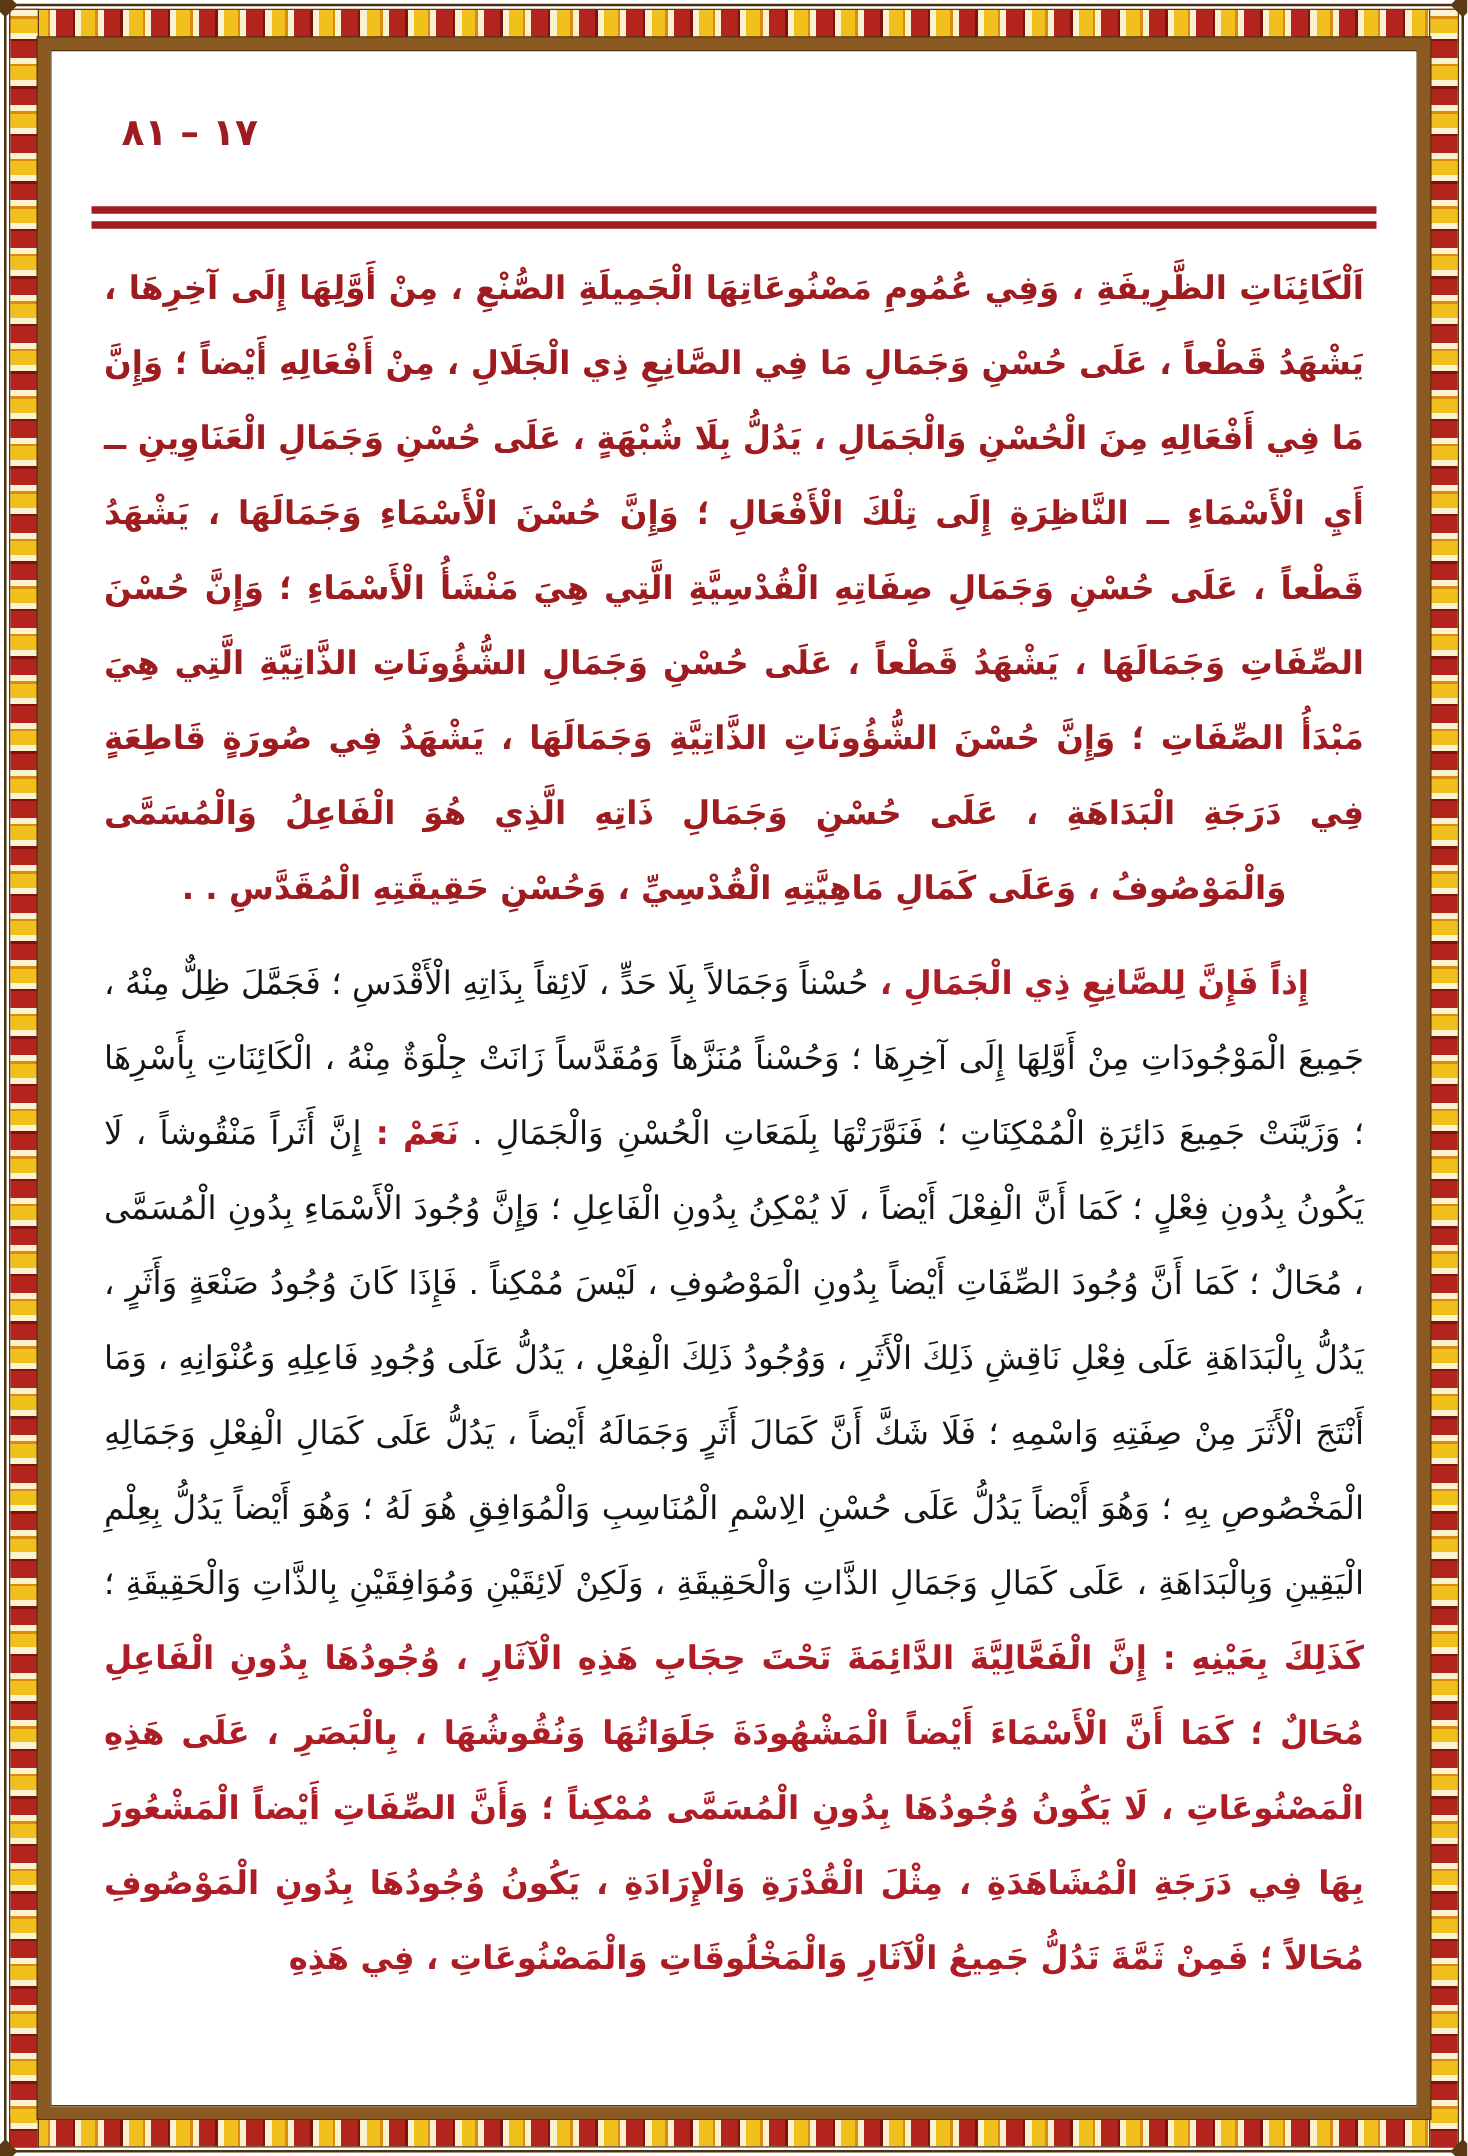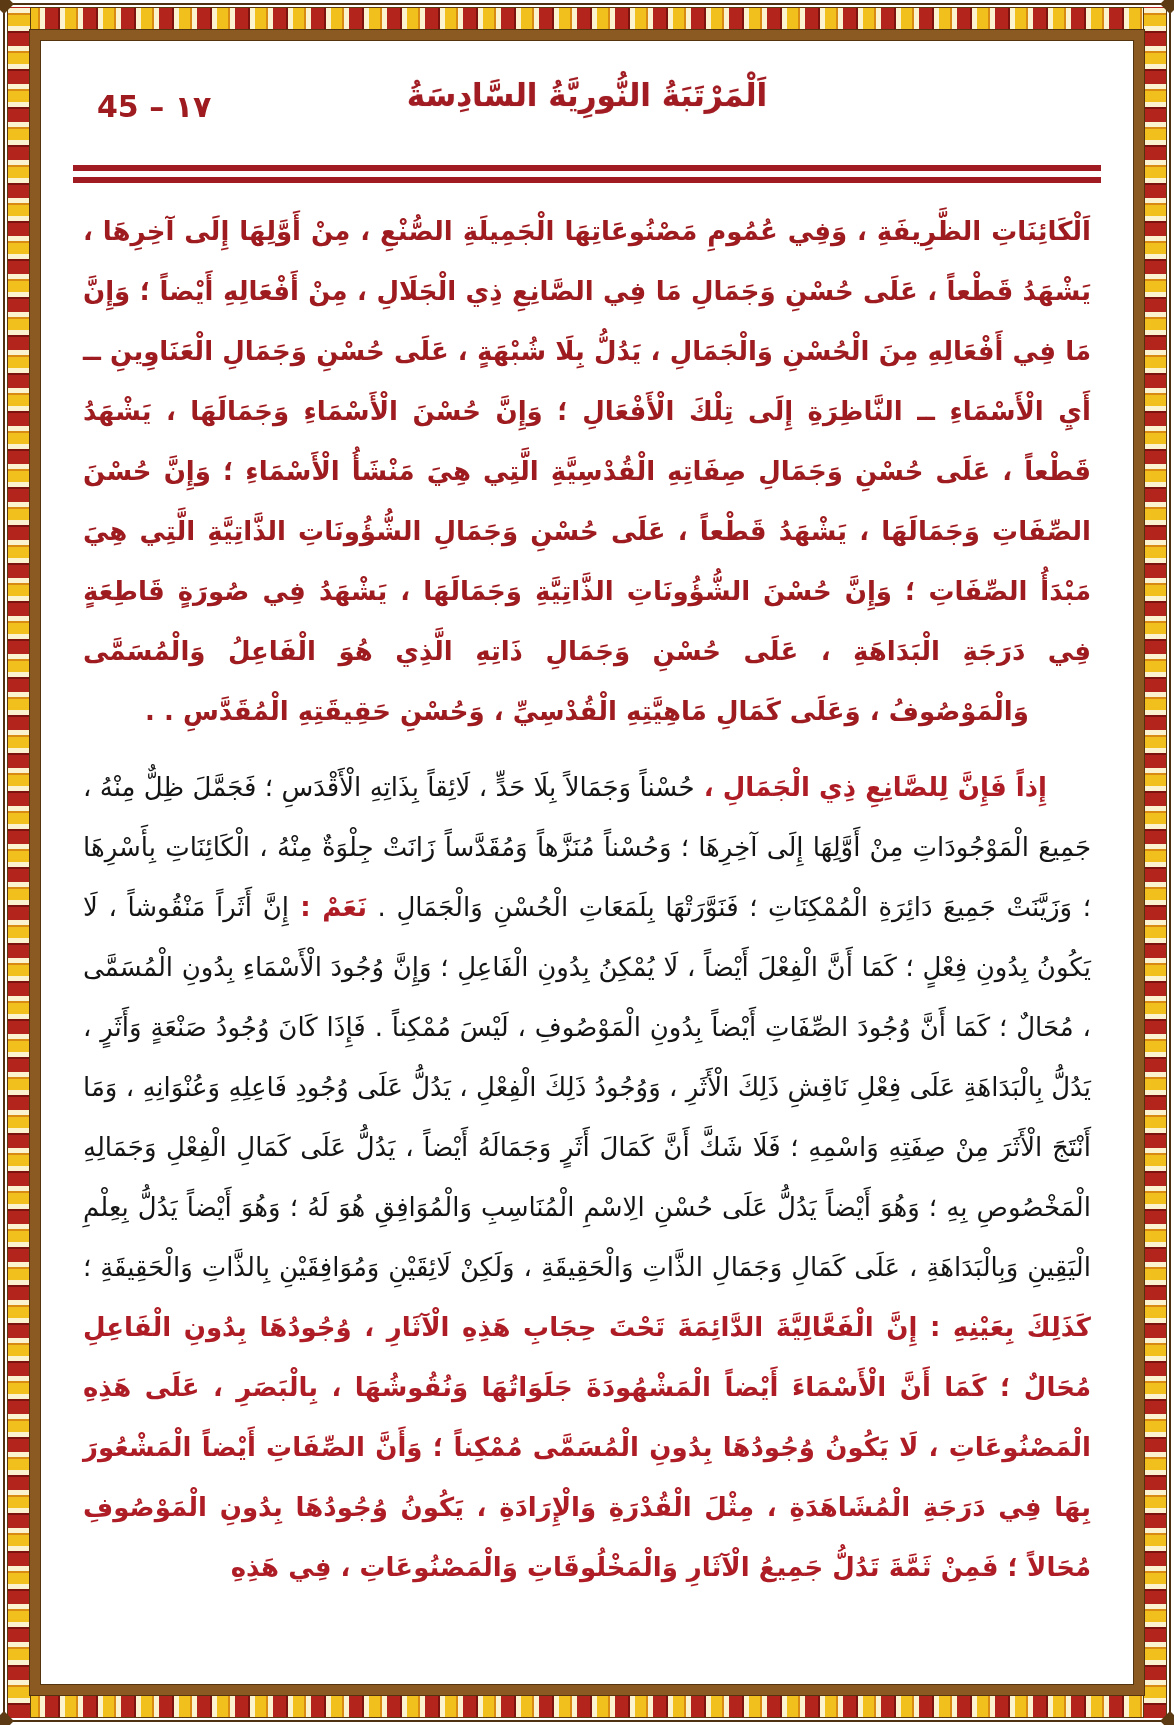--- a/index.html
+++ b/index.html
@@ -103,22 +103,21 @@
   <div class="band v left"></div>
   <div class="band v right"></div>
   <div class="frame-brown"></div>
   <div class="finial tl"></div>
   <div class="finial tr"></div>
   <div class="finial bl"></div>
   <div class="finial br"></div>
 
   <div class="content">
     <div class="header">
-      <div class="page-number">١٧ – 45</div>
-      <div class="page-title">اَلْمَرْتَبَةُ النُّورِيَّةُ السَّادِسَةُ</div>
+      <div class="page-number">١٧ – ٨١</div>
     </div>
     <div class="title-divider"></div>
     <div class="text-body">
         <p class="first"><span class="seg-bold" style="color: rgb(158, 27, 32);">اَلْكَائِنَاتِ الظَّرِيفَةِ ، وَفِي عُمُومِ مَصْنُوعَاتِهَا الْجَمِيلَةِ الصُّنْعِ ، مِنْ أَوَّلِهَا إِلَى آخِرِهَا ، يَشْهَدُ قَطْعاً ، عَلَى حُسْنِ وَجَمَالِ مَا فِي الصَّانِعِ ذِي الْجَلَالِ ، مِنْ أَفْعَالِهِ أَيْضاً ؛ وَإِنَّ مَا فِي أَفْعَالِهِ مِنَ الْحُسْنِ وَالْجَمَالِ ، يَدُلُّ بِلَا شُبْهَةٍ ، عَلَى حُسْنِ وَجَمَالِ الْعَنَاوِينِ ــ أَيِ الْأَسْمَاءِ ــ النَّاظِرَةِ إِلَى تِلْكَ الْأَفْعَالِ ؛ وَإِنَّ حُسْنَ الْأَسْمَاءِ وَجَمَالَهَا ، يَشْهَدُ قَطْعاً ، عَلَى حُسْنِ وَجَمَالِ صِفَاتِهِ الْقُدْسِيَّةِ الَّتِي هِيَ مَنْشَأُ الْأَسْمَاءِ ؛ وَإِنَّ حُسْنَ الصِّفَاتِ وَجَمَالَهَا ، يَشْهَدُ قَطْعاً ، عَلَى حُسْنِ وَجَمَالِ الشُّؤُونَاتِ الذَّاتِيَّةِ الَّتِي هِيَ مَبْدَأُ الصِّفَاتِ ؛ وَإِنَّ حُسْنَ الشُّؤُونَاتِ الذَّاتِيَّةِ وَجَمَالَهَا ، يَشْهَدُ فِي صُورَةٍ قَاطِعَةٍ فِي دَرَجَةِ الْبَدَاهَةِ ، عَلَى حُسْنِ وَجَمَالِ ذَاتِهِ الَّذِي هُوَ الْفَاعِلُ وَالْمُسَمَّى وَالْمَوْصُوفُ ، وَعَلَى كَمَالِ مَاهِيَّتِهِ الْقُدْسِيِّ ، وَحُسْنِ حَقِيقَتِهِ الْمُقَدَّسِ . .</span></p>
         <p class="indent "><span class="seg-bold" style="color: rgb(174, 29, 38);">إِذاً فَإِنَّ لِلصَّانِعِ ذِي الْجَمَالِ ، </span><span style="color: rgb(21, 21, 21);">حُسْناً وَجَمَالاً بِلَا حَدٍّ ، لَائِقاً بِذَاتِهِ الْأَقْدَسِ ؛ فَجَمَّلَ ظِلٌّ مِنْهُ ، جَمِيعَ الْمَوْجُودَاتِ مِنْ أَوَّلِهَا إِلَى آخِرِهَا ؛ وَحُسْناً مُنَزَّهاً وَمُقَدَّساً زَانَتْ جِلْوَةٌ مِنْهُ ، الْكَائِنَاتِ بِأَسْرِهَا ؛ وَزَيَّنَتْ جَمِيعَ دَائِرَةِ الْمُمْكِنَاتِ ؛ فَنَوَّرَتْهَا بِلَمَعَاتِ الْحُسْنِ وَالْجَمَالِ . </span><span class="seg-bold" style="color: rgb(174, 29, 38);">نَعَمْ : </span><span style="color: rgb(21, 21, 21);">إِنَّ أَثَراً مَنْقُوشاً ، لَا يَكُونُ بِدُونِ فِعْلٍ ؛ كَمَا أَنَّ الْفِعْلَ أَيْضاً ، لَا يُمْكِنُ بِدُونِ الْفَاعِلِ ؛ وَإِنَّ وُجُودَ الْأَسْمَاءِ بِدُونِ الْمُسَمَّى ، مُحَالٌ ؛ كَمَا أَنَّ وُجُودَ الصِّفَاتِ أَيْضاً بِدُونِ الْمَوْصُوفِ ، لَيْسَ مُمْكِناً . فَإِذَا كَانَ وُجُودُ صَنْعَةٍ وَأَثَرٍ ، يَدُلُّ بِالْبَدَاهَةِ عَلَى فِعْلِ نَاقِشِ ذَلِكَ الْأَثَرِ ، وَوُجُودُ ذَلِكَ الْفِعْلِ ، يَدُلُّ عَلَى وُجُودِ فَاعِلِهِ وَعُنْوَانِهِ ، وَمَا أَنْتَجَ الْأَثَرَ مِنْ صِفَتِهِ وَاسْمِهِ ؛ فَلَا شَكَّ أَنَّ كَمَالَ أَثَرٍ وَجَمَالَهُ أَيْضاً ، يَدُلُّ عَلَى كَمَالِ الْفِعْلِ وَجَمَالِهِ الْمَخْصُوصِ بِهِ ؛ وَهُوَ أَيْضاً يَدُلُّ عَلَى حُسْنِ الِاسْمِ الْمُنَاسِبِ وَالْمُوَافِقِ هُوَ لَهُ ؛ وَهُوَ أَيْضاً يَدُلُّ بِعِلْمِ الْيَقِينِ وَبِالْبَدَاهَةِ ، عَلَى كَمَالِ وَجَمَالِ الذَّاتِ وَالْحَقِيقَةِ ، وَلَكِنْ لَائِقَيْنِ وَمُوَافِقَيْنِ بِالذَّاتِ وَالْحَقِيقَةِ ؛ </span><span class="seg-bold" style="color: rgb(174, 29, 38);">كَذَلِكَ بِعَيْنِهِ : إِنَّ الْفَعَّالِيَّةَ الدَّائِمَةَ تَحْتَ حِجَابِ هَذِهِ الْآثَارِ ، وُجُودُهَا بِدُونِ الْفَاعِلِ مُحَالٌ ؛ كَمَا أَنَّ الْأَسْمَاءَ أَيْضاً الْمَشْهُودَةَ جَلَوَاتُهَا وَنُقُوشُهَا ، بِالْبَصَرِ ، عَلَى هَذِهِ الْمَصْنُوعَاتِ ، لَا يَكُونُ وُجُودُهَا بِدُونِ الْمُسَمَّى مُمْكِناً ؛ وَأَنَّ الصِّفَاتِ أَيْضاً الْمَشْعُورَ بِهَا فِي دَرَجَةِ الْمُشَاهَدَةِ ، مِثْلَ الْقُدْرَةِ وَالْإِرَادَةِ ، يَكُونُ وُجُودُهَا بِدُونِ الْمَوْصُوفِ مُحَالاً ؛ فَمِنْ ثَمَّةَ تَدُلُّ جَمِيعُ الْآثَارِ وَالْمَخْلُوقَاتِ وَالْمَصْنُوعَاتِ ، فِي هَذِهِ</span></p>
       </div>
   </div>
 
 </div>
 

